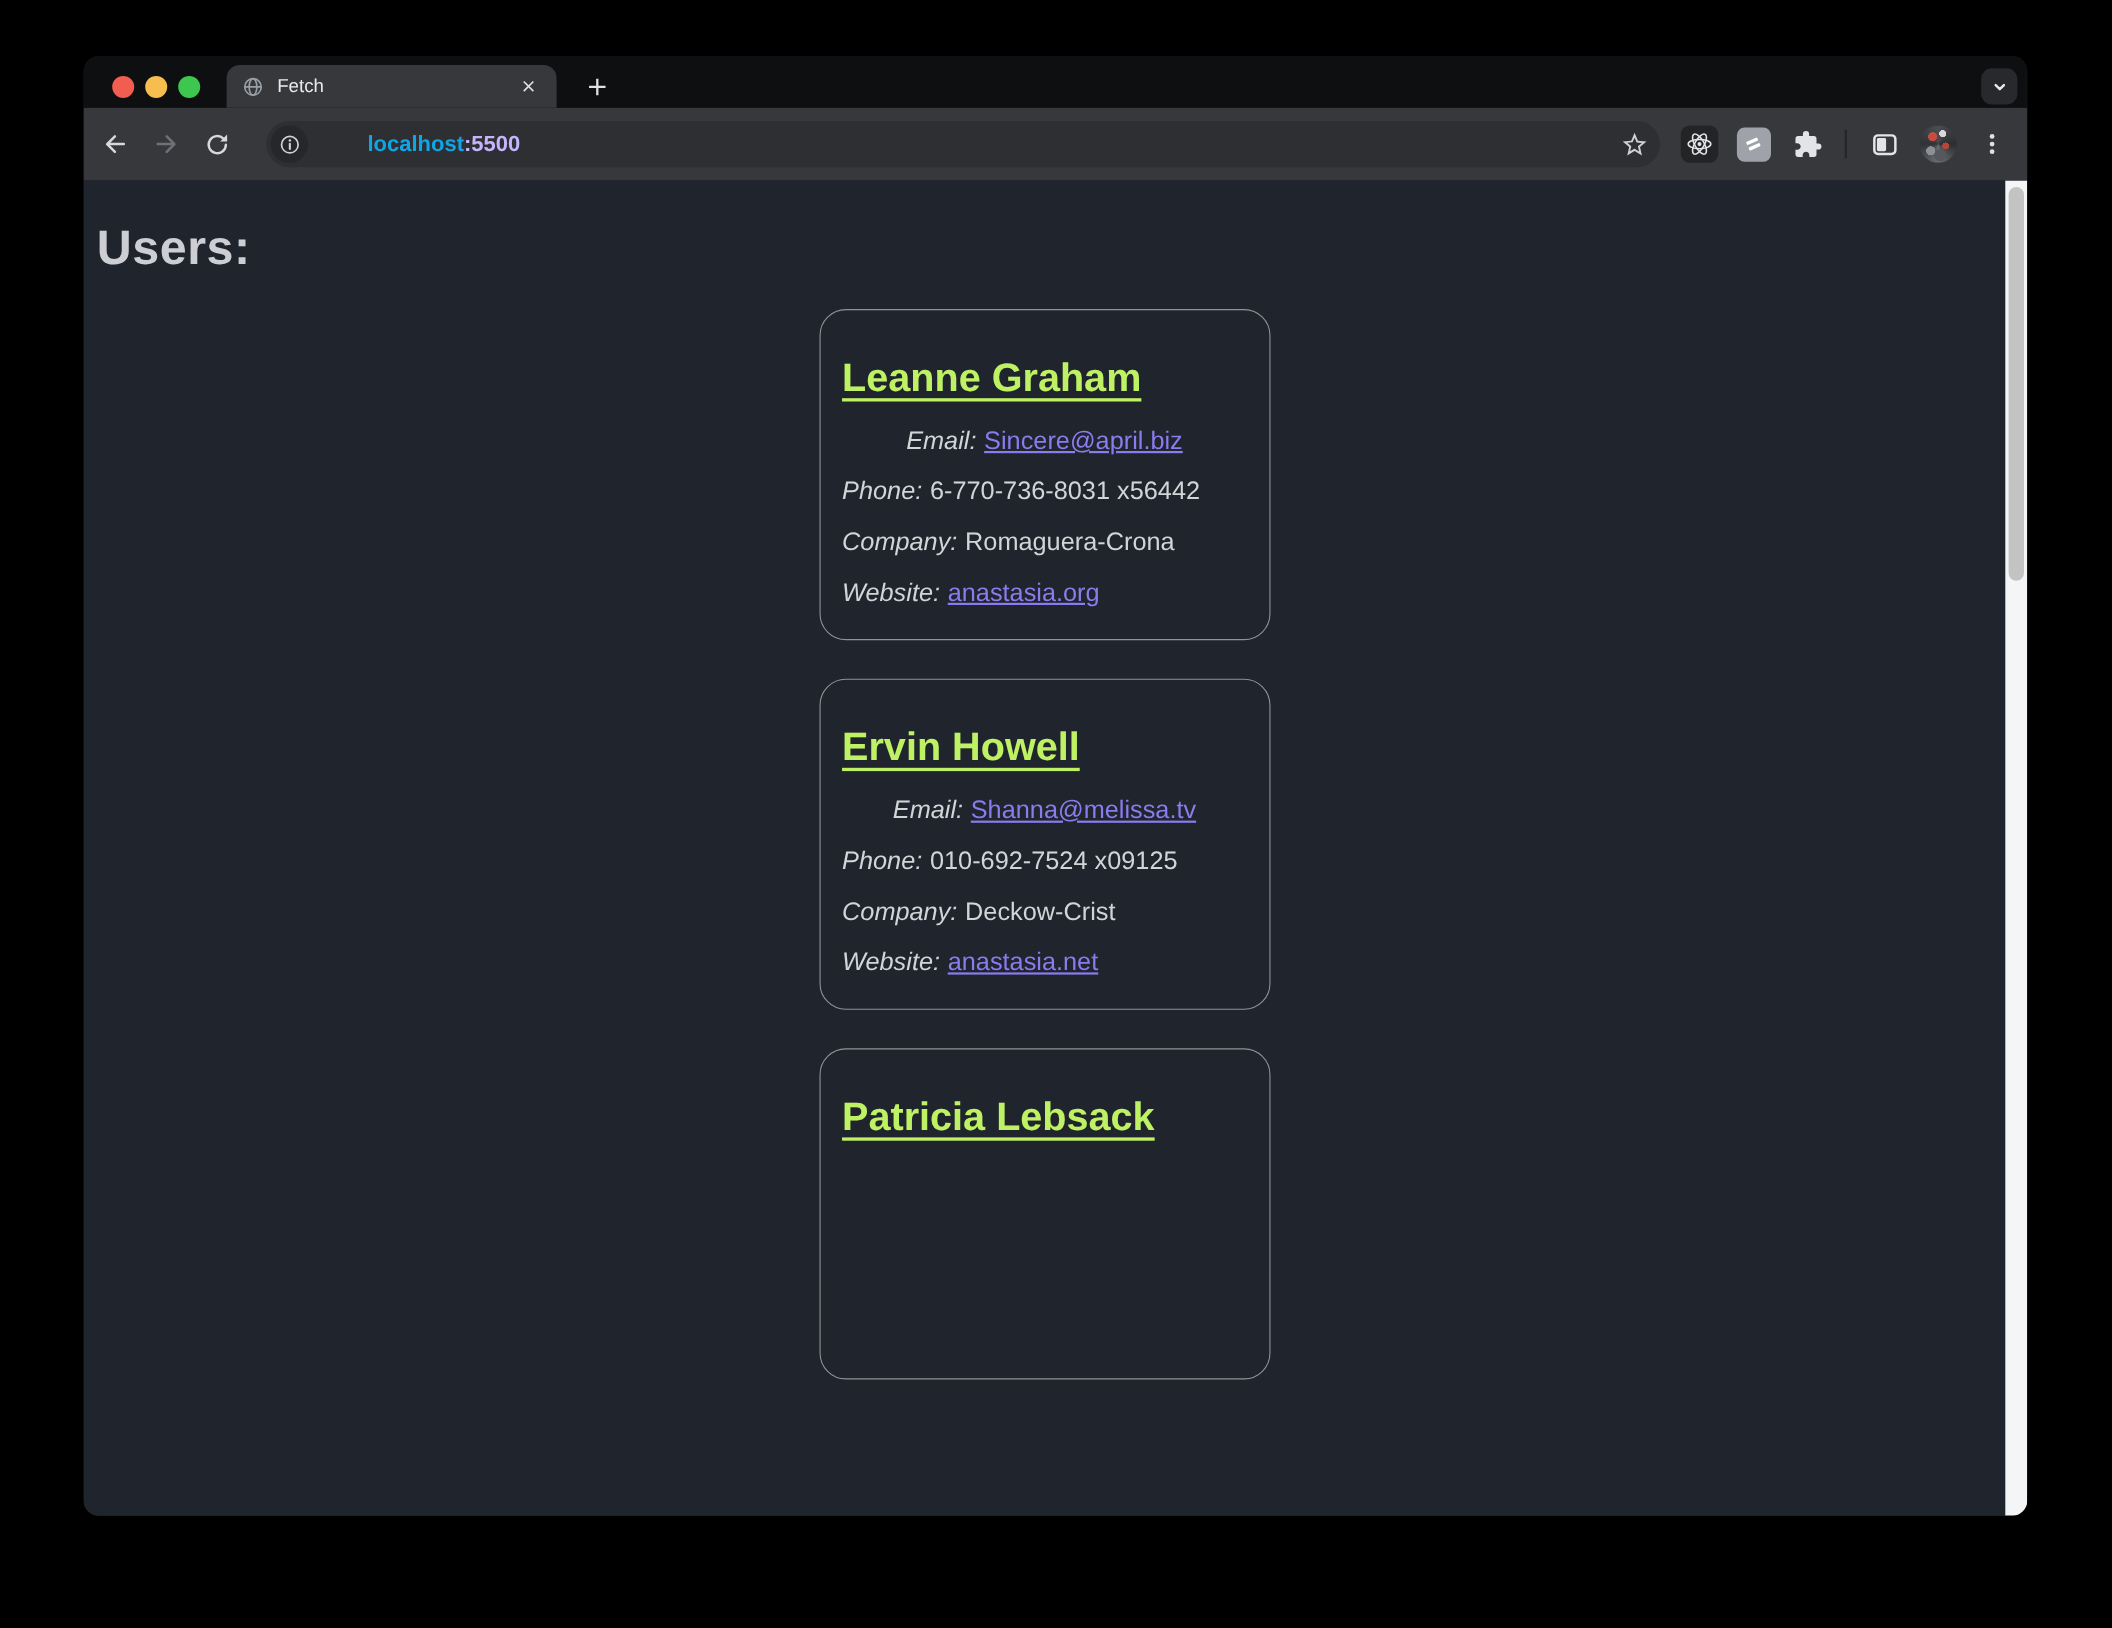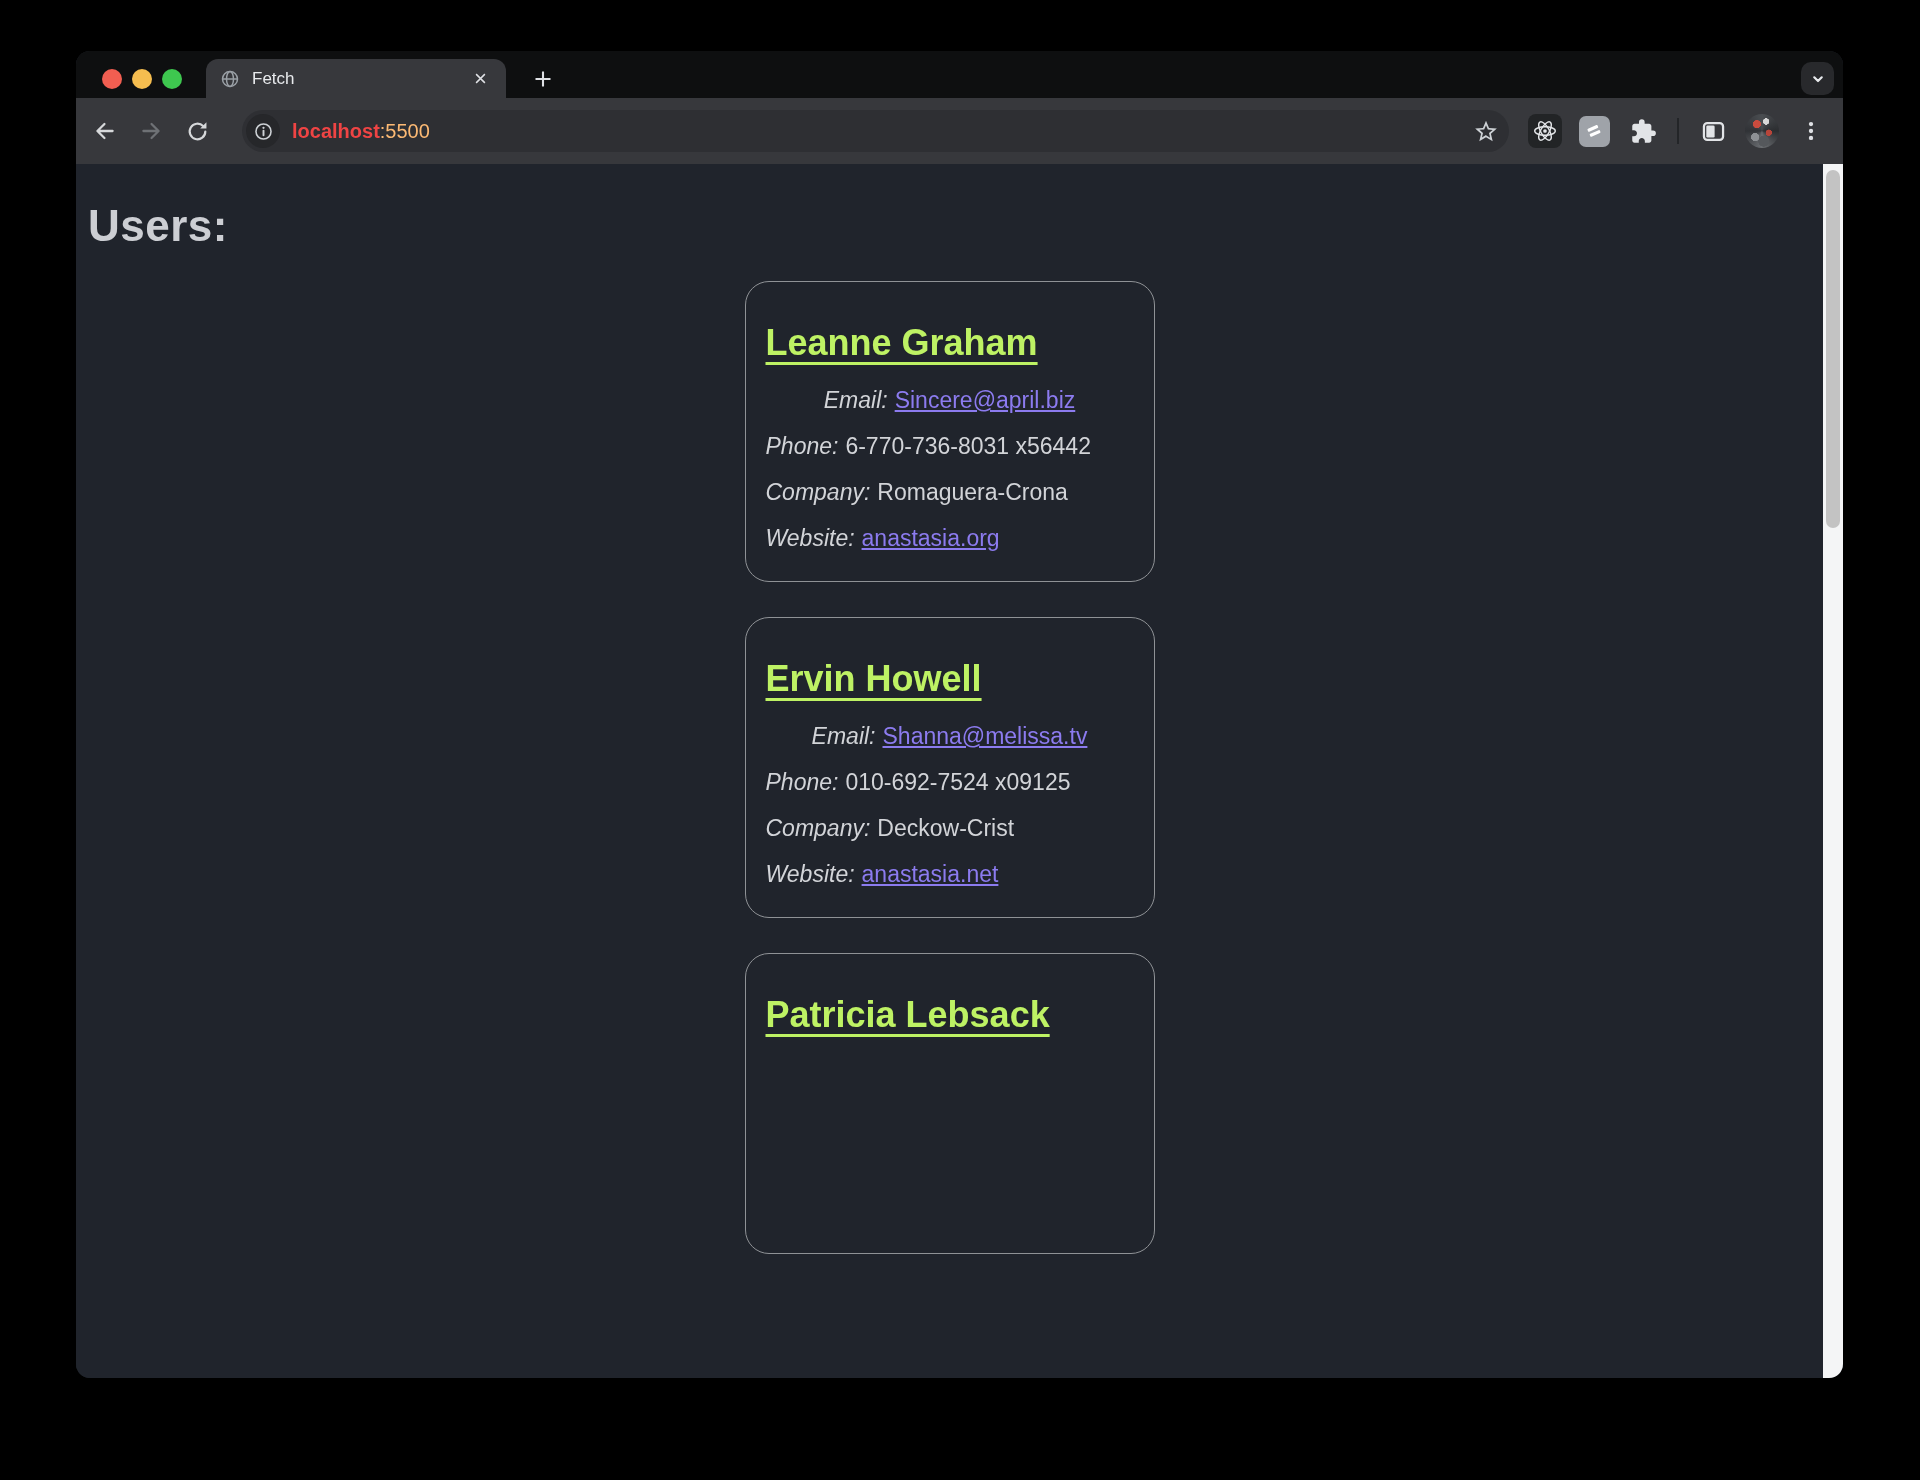--- a/index.html
+++ b/index.html
@@ -52,22 +52,22 @@
 
   .omnibox {
     margin-left:22px; height:42px; border-radius:21px; background:var(--omnibox-bg,#2e2f33);
     flex:1 1 auto; display:flex; align-items:center; padding:0 10px 0 4px; min-width:0;
   }
   .site-info {
     width:34px; height:34px; border-radius:50%; background:#26272a;
     display:flex; align-items:center; justify-content:center; color:#cdd1d5; flex:0 0 auto;
   }
   .url { margin-left:12px; font-size:20px; white-space:nowrap; overflow:hidden; flex:1 1 auto; }
-  .url-host { color:#ef4444; font-weight:bold; }
-  .url-port { color:#fdba74; font-weight:normal; }
+  .url-host { color:#0ea5e9; font-weight:bold;margin-left:42px; }
+  .url-port { color:#c4b5fd; font-weight:bold; }
   .star-btn { margin-left:auto; color:#cdd1d5; display:flex; flex:0 0 auto; }
 
   .right-icons { display:flex; align-items:center; gap:9px; margin-left:16px; flex:0 0 auto; }
   .slot { width:40px; height:40px; display:flex; align-items:center; justify-content:center; flex:0 0 auto; }
   .ext-tile-dark { width:34px; height:34px; border-radius:8px; background:#222426; display:flex; align-items:center; justify-content:center; color:#e2e4e7; }
   .ext-tile-gray { width:31px; height:31px; border-radius:7px; background:#9fa3a9; display:flex; align-items:center; justify-content:center; }
   .puzzle-btn, .sidepanel-btn { color:#e2e4e7; display:flex; }
   .tb-divider { width:2px; height:26px; background:#232528; margin:0 5px; flex:0 0 auto; }
   .avatar {
     width:34px; height:34px; border-radius:50%;

